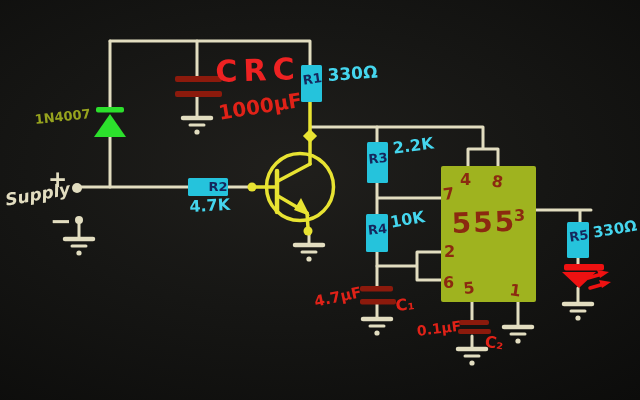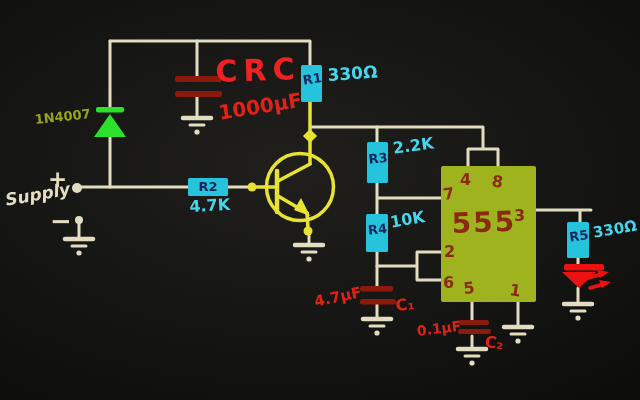--- a/index.html
+++ b/index.html
@@ -129,21 +129,21 @@
   <div class="lbl cream" style="left:50px;top:208px;font-size:26px;">−</div>
 
   <div class="lbl olive" style="left:34px;top:113px;font-size:13px;transform:rotate(-6deg);">1N4007</div>
 
   <div class="lbl brightred" style="left:215px;top:57px;font-size:30px;letter-spacing:6px;transform:rotate(-2deg);">CRC</div>
   <div class="lbl red" style="left:217px;top:103px;font-size:20px;transform:rotate(-9deg);">1000μF</div>
 
   <div class="lbl navy boxref" style="left:301px;top:74px;width:21px;transform:rotate(-8deg);">R1</div>
   <div class="lbl cyan" style="left:327px;top:67px;font-size:17px;transform:rotate(-4deg);">330Ω</div>
 
-  <div class="lbl navy boxref" style="left:188px;top:180px;width:40px;">R2</div>
+  <div class="lbl navy boxref" style="left:188px;top:180px;width:60px;">R2</div>
   <div class="lbl cyan" style="left:189px;top:199px;font-size:16px;transform:rotate(-3deg);">4.7K</div>
 
   <div class="lbl navy boxref" style="left:367px;top:153px;width:21px;transform:rotate(-6deg);">R3</div>
   <div class="lbl cyan" style="left:392px;top:141px;font-size:16px;transform:rotate(-8deg);">2.2K</div>
 
   <div class="lbl navy boxref" style="left:366px;top:224px;width:22px;transform:rotate(-6deg);">R4</div>
   <div class="lbl cyan" style="left:389px;top:215px;font-size:16px;transform:rotate(-10deg);">10K</div>
 
   <div class="lbl navy boxref" style="left:567px;top:231px;width:22px;transform:rotate(-8deg);">R5</div>
   <div class="lbl cyan" style="left:592px;top:226px;font-size:15px;transform:rotate(-10deg);">330Ω</div>

